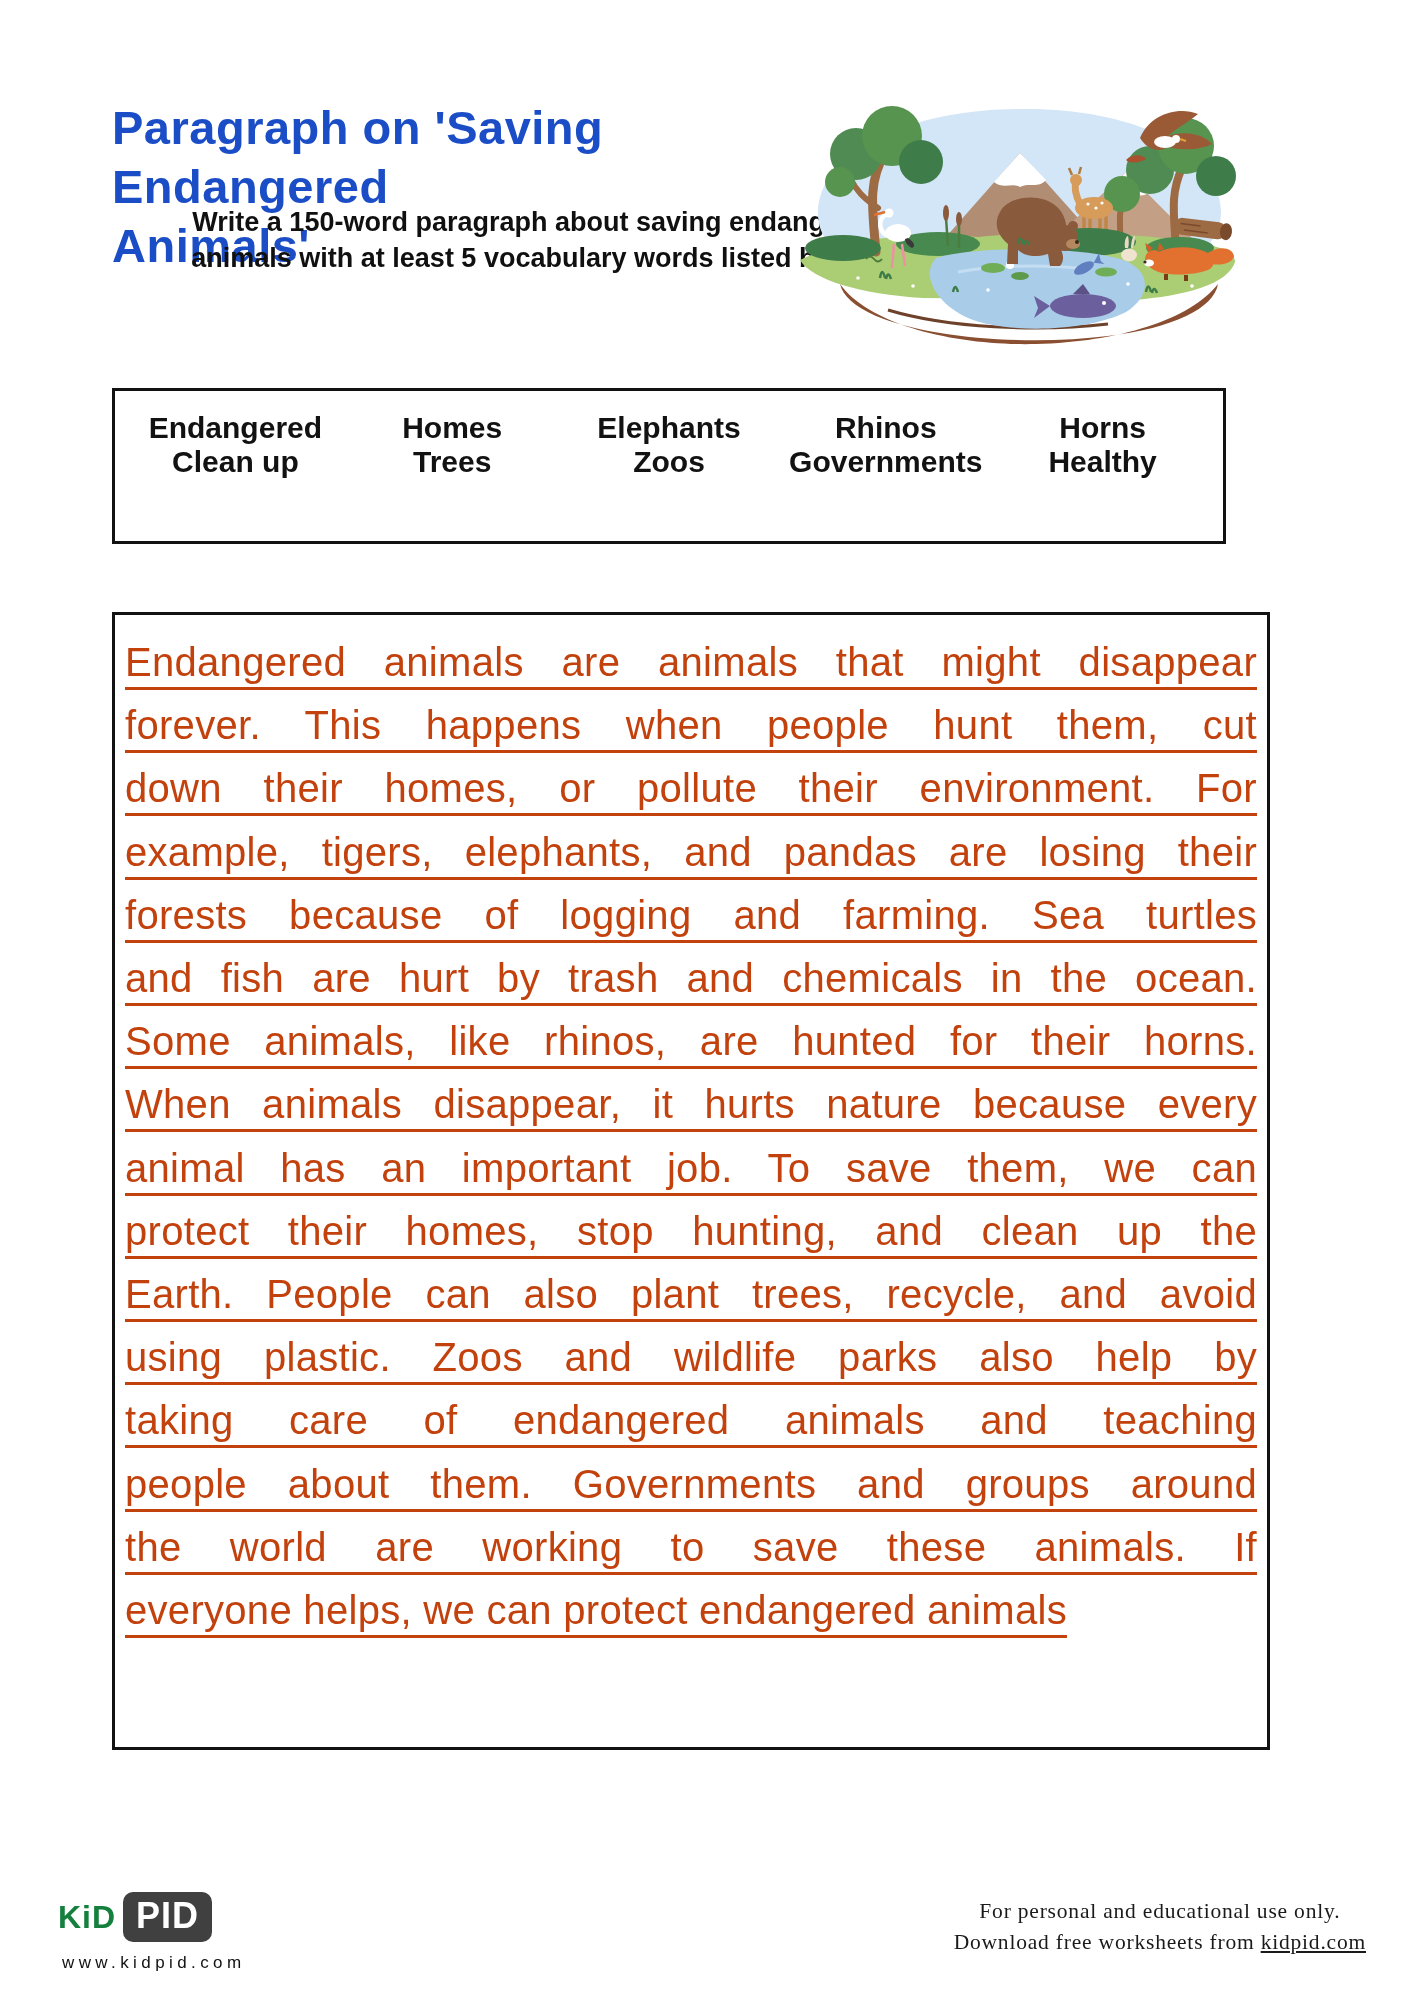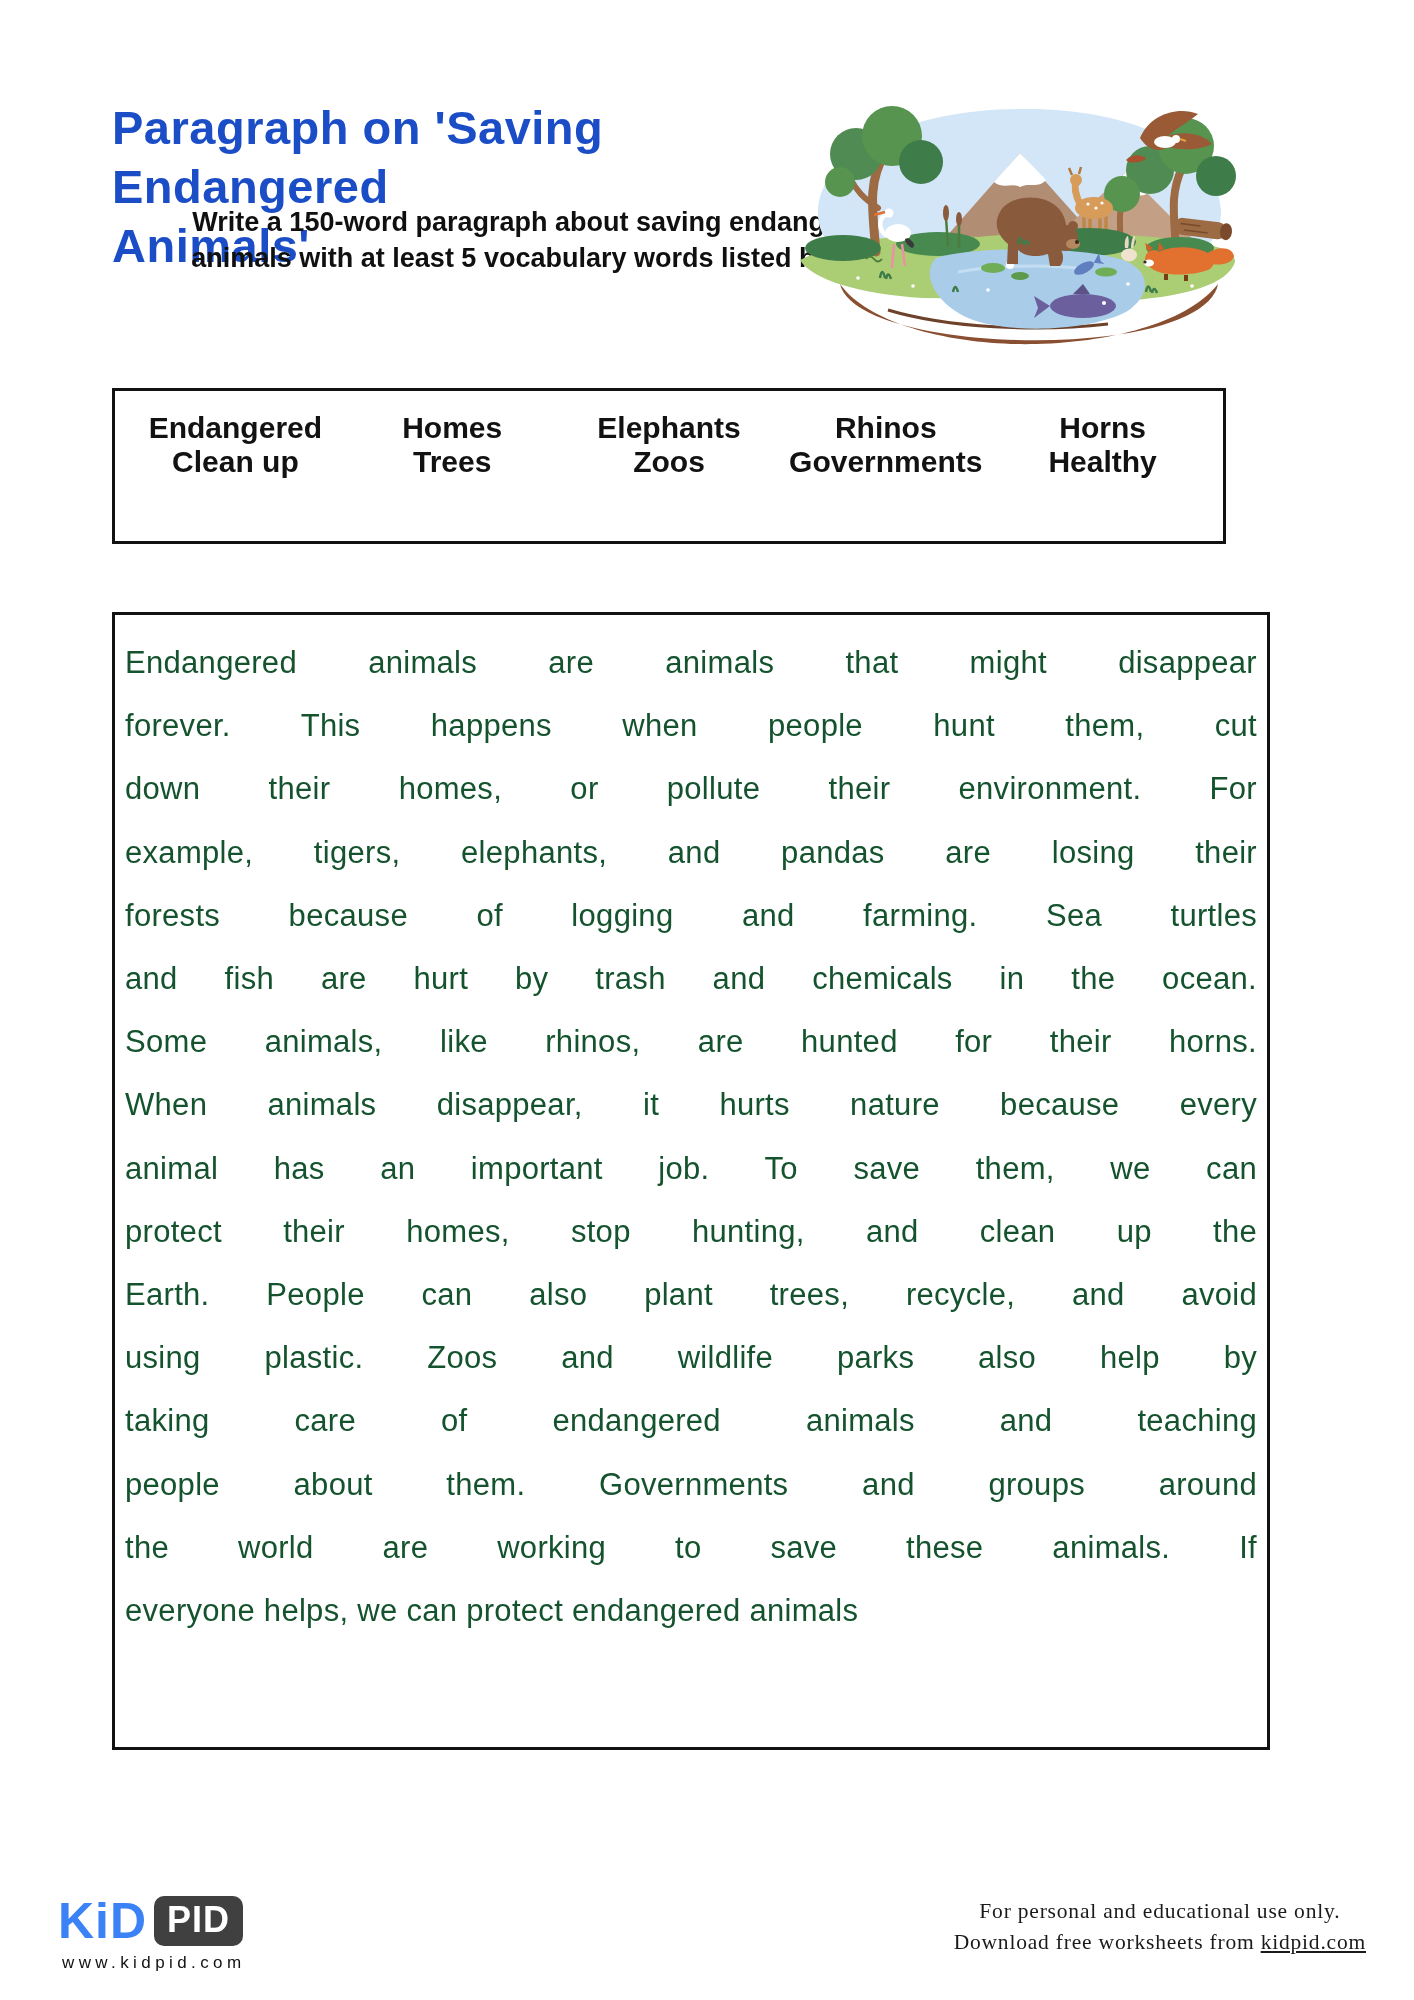--- a/index.html
+++ b/index.html
@@ -33,31 +33,31 @@
   }
   .vocab-row { display:grid; grid-template-columns:repeat(5,1fr); }
   .vocab-word { text-align:center; font-weight:bold; font-size:30px; color:#121212; }
 
   
   .para-box {
     position:absolute; left:112px; top:612px; width:1158px; height:1138px;
     border:3px solid #121212; padding:16px 10px 0 10px;
   }
   .para-line {
-    font-size:31px; line-height:63.2px; color:#14532d;
+    font-size:40px; line-height:63.2px; color:#c2410c;
     text-align:justify; text-align-last:justify;
-    text-decoration-thickness:2.5px;
+    text-decoration:underline; text-decoration-thickness:2.5px;
     text-underline-offset:11px; text-decoration-skip-ink:none;
     letter-spacing:0.3px;
   }
   .para-line:last-child { text-align-last:left; }
 
   
   .brand { position:absolute; left:58px; top:1892px; display:flex; align-items:center; gap:7px; }
-  .brand-kid { color:#3b82f6; font-size:50px; font-weight:bold; letter-spacing:1px; }
+  .brand-kid { color:#15803d; font-size:32px; font-weight:bold; letter-spacing:1px; }
   .brand-pid {
     background:#404040; color:#ffffff; font-size:36px; font-weight:bold;
     padding:3px 13px 5px 13px; border-radius:10px; letter-spacing:1px;
   }
   .website { position:absolute; left:62px; top:1953px; font-size:17px; letter-spacing:4.4px; color:#121212; }
   .notice {
     position:absolute; right:48px; top:1896px; text-align:center;
     font-family:"Liberation Serif", serif; font-size:21.5px; line-height:1.42; color:#1a1a1a;
     letter-spacing:0.8px;
   }

